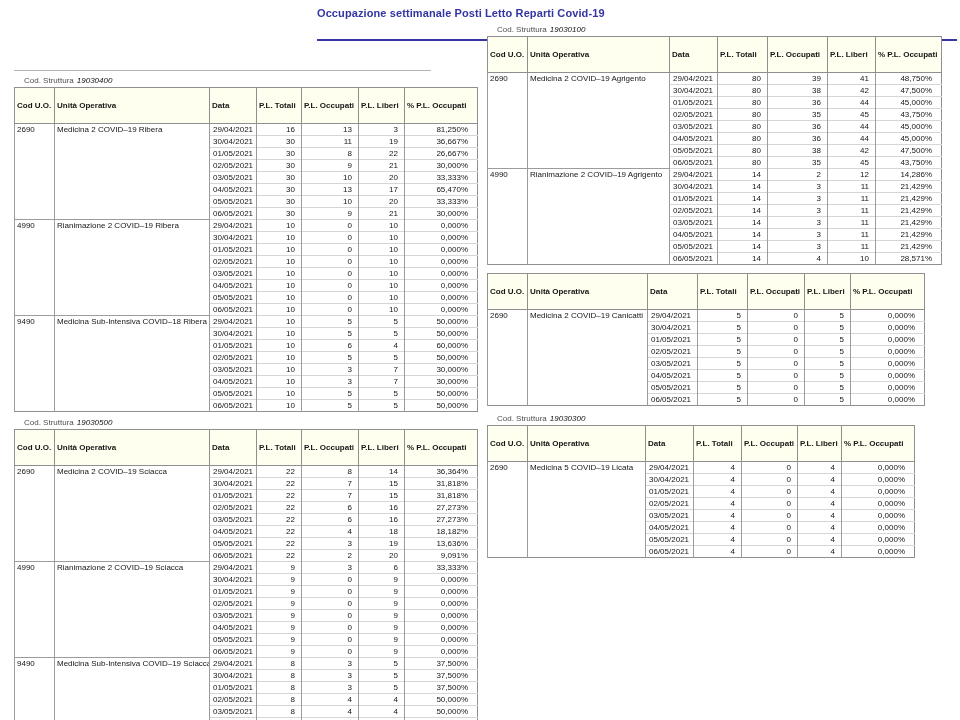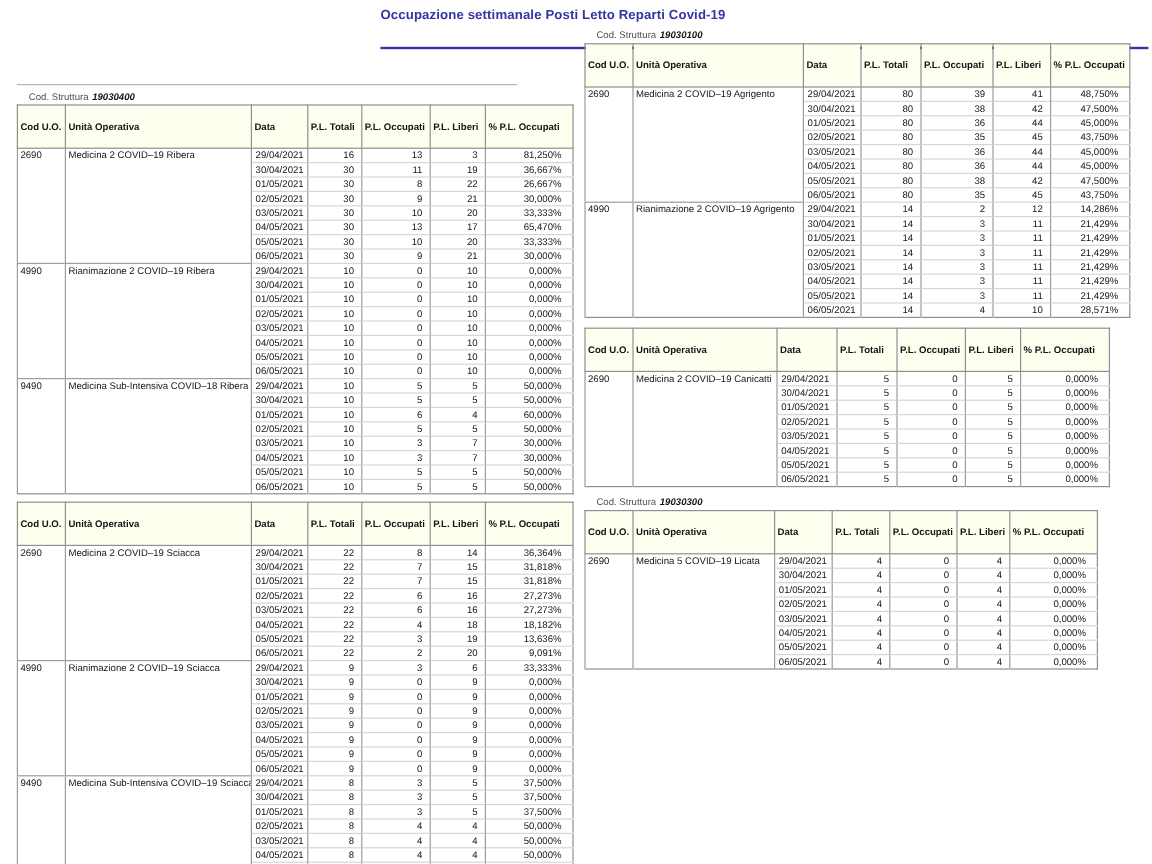--- a/index.html
+++ b/index.html
@@ -10,21 +10,21 @@
   .title-bar{
     position:absolute;left:317px;right:3px;top:3px;
     border-bottom:2px solid #3434a4;padding-bottom:18px;
   }
   .title{color:#3434a4;font-weight:bold;font-size:11px;letter-spacing:0.1px;}
   .col{position:absolute;}
   .col-left{left:14px;top:70px;width:468px;}
   .col-right{left:487px;top:22px;width:462px;}
   .top-rule{border-top:1px solid #b3b3b3;width:417px;height:0;margin-bottom:5px;}
   .struct-label{font-size:8px;color:#4f4f4f;margin:3px 0 2px 10px;line-height:9px;white-space:nowrap;}
-  .struct-label .code{font-weight:bold;font-style:italic;color:#141414;margin-left:3px;}
+  .struct-label .code{font-weight:normal;font-style:italic;color:#141414;margin-left:3px;}
   table.occ{
     border-collapse:collapse;table-layout:fixed;
     border:1px solid #8f8f8f;margin-bottom:6px;
   }
   .col-right table.occ{margin-bottom:8px;}
   .occ th{
     background:#ffffef;font-weight:bold;text-align:left;font-size:8px;
     padding:13px 2px;border:1px solid #8f8f8f;line-height:9px;color:#151515;
     white-space:nowrap;overflow:hidden;
   }
@@ -242,20 +242,21 @@
             <td class="date">06/05/2021</td>
             <td class="num">10</td>
             <td class="num">5</td>
             <td class="num">5</td>
             <td class="pct">50,000%</td>
           </tr>
         </tbody>
       </table>
     </section>
   <section class="struct">
+      <div class="struct-label"><span class="pre">Cod. Struttura</span><span class="code">19030500</span></div>
       <table class="occ" style="width: 463px;">
         <colgroup>
           <col style="width: 40px;">
           <col style="width: 155px;">
           <col style="width: 47px;">
           <col style="width: 45px;">
           <col style="width: 57px;">
           <col style="width: 46px;">
           <col style="width: 73px;">
         </colgroup>

